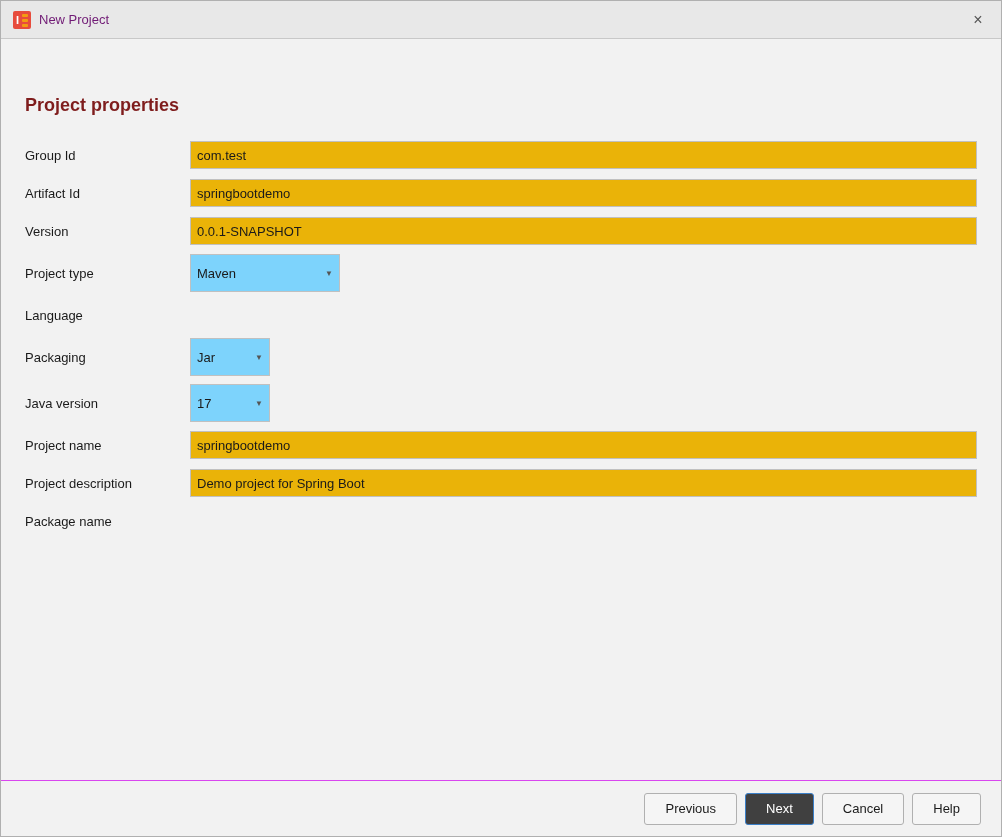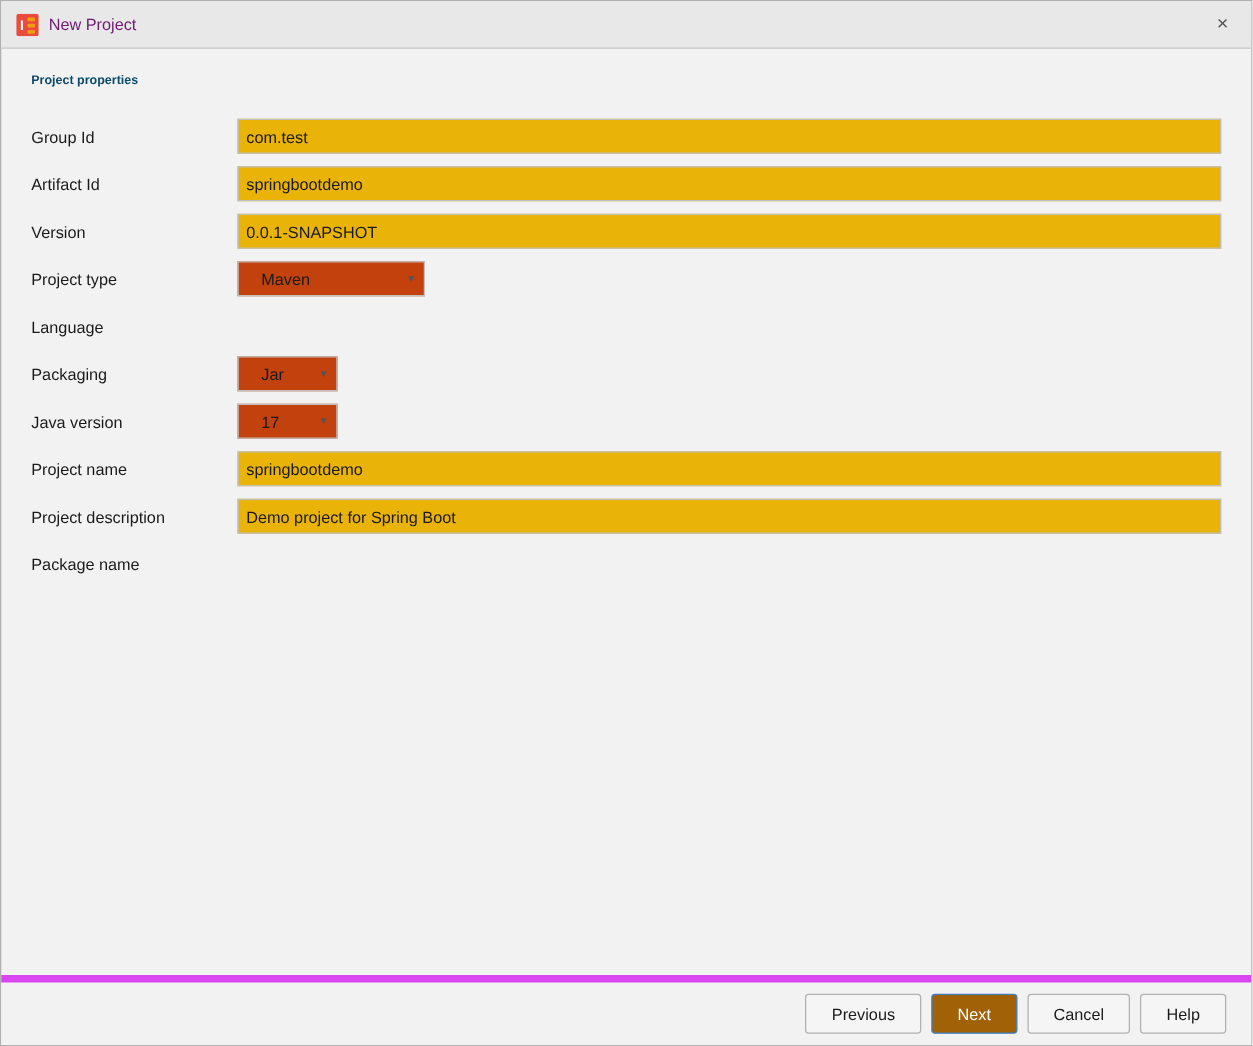--- a/index.html
+++ b/index.html
@@ -61,24 +61,25 @@
       align-items: center;
       justify-content: center;
       border-radius: 3px;
     }
     .dialog-content {
       flex: 1;
       padding: 20px 24px;
       overflow-y: auto;
     }
     .section-title {
-      font-size: 10px;
+      font-size: 18px;
       font-weight: 700;
-      color: #0c4a6e;
+      color: #7f1d1d;
       margin-bottom: 20px;
+      margin-top: 36px;
     }
     .form-grid {
       display: grid;
       gap: 0;
     }
     .form-row {
       display: flex;
       align-items: center;
       min-height: 38px;
       padding: 4px 0;
@@ -101,24 +102,24 @@
       background: #eab308;
       font-size: 13px;
       color: #1a1a1a;
       outline: none;
     }
     .form-input.active-field {
       border-color: #4a90d9;
       box-shadow: 0 0 0 2px rgba(74, 144, 217, 0.35);
     }
     .form-select {
-      height: 28px;
-      padding: 0 24px 0 18px;
+      height: 38px;
+      padding: 0 24px 0 6px;
       border: 1px solid #c0c0c0;
-      background: #c2410c;
+      background: #7dd3fc;
       font-size: 13px;
       color: #1a1a1a;
       outline: none;
       cursor: pointer;
       appearance: none;
       -webkit-appearance: none;
       position: relative;
       min-width: 120px;
     }
     .select-wrap {
@@ -130,41 +131,41 @@
       font-size: 8px;
       color: #555;
       position: absolute;
       right: 7px;
       top: 50%;
       transform: translateY(-50%);
       pointer-events: none;
     }
     .select-wrap.small { min-width: 80px; }
     .dialog-footer {
-      border-top: 6px solid #d946ef;
+      border-top: 1px solid #d946ef;
       padding: 12px 20px;
       display: flex;
       justify-content: flex-end;
       gap: 8px;
       background: #f2f2f2;
       height: 56px;
       align-items: center;
     }
     .btn {
       height: 32px;
       padding: 0 20px;
       border: 1px solid #b0b0b0;
       border-radius: 3px;
       font-size: 13px;
       cursor: pointer;
       background: #f5f5f5;
       color: #1a1a1a;
     }
     .btn-primary {
-      background: #a16207;
+      background: #404040;
       color: #ffffff;
       border-color: #3a7fc8;
     }
   </style>
 </head>
 <body>
 
 <div class="dialog">
 
   <div class="title-bar">

